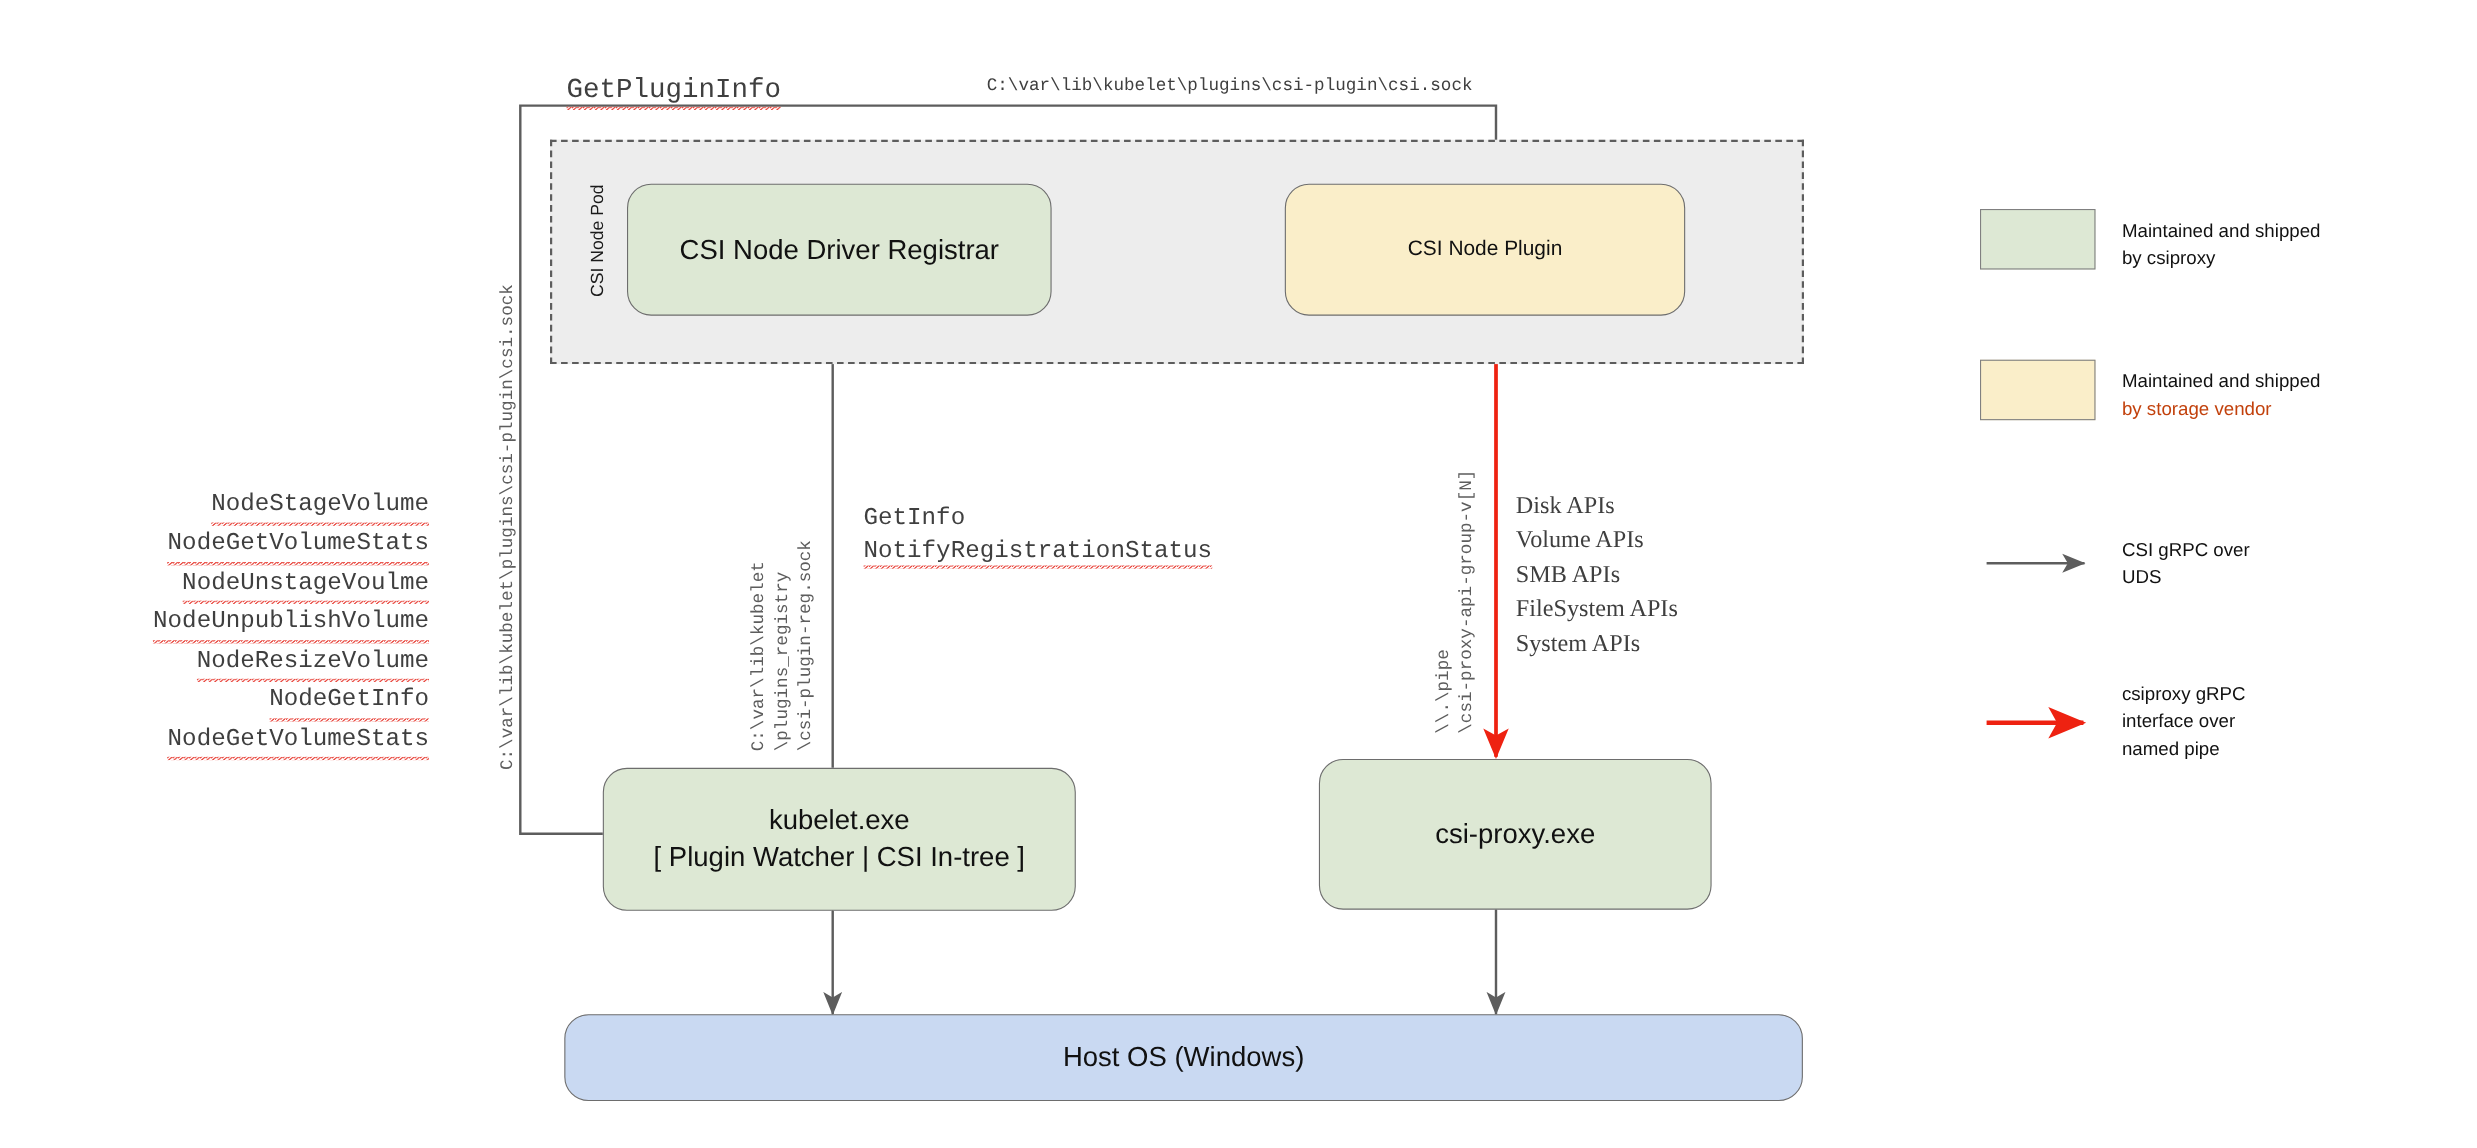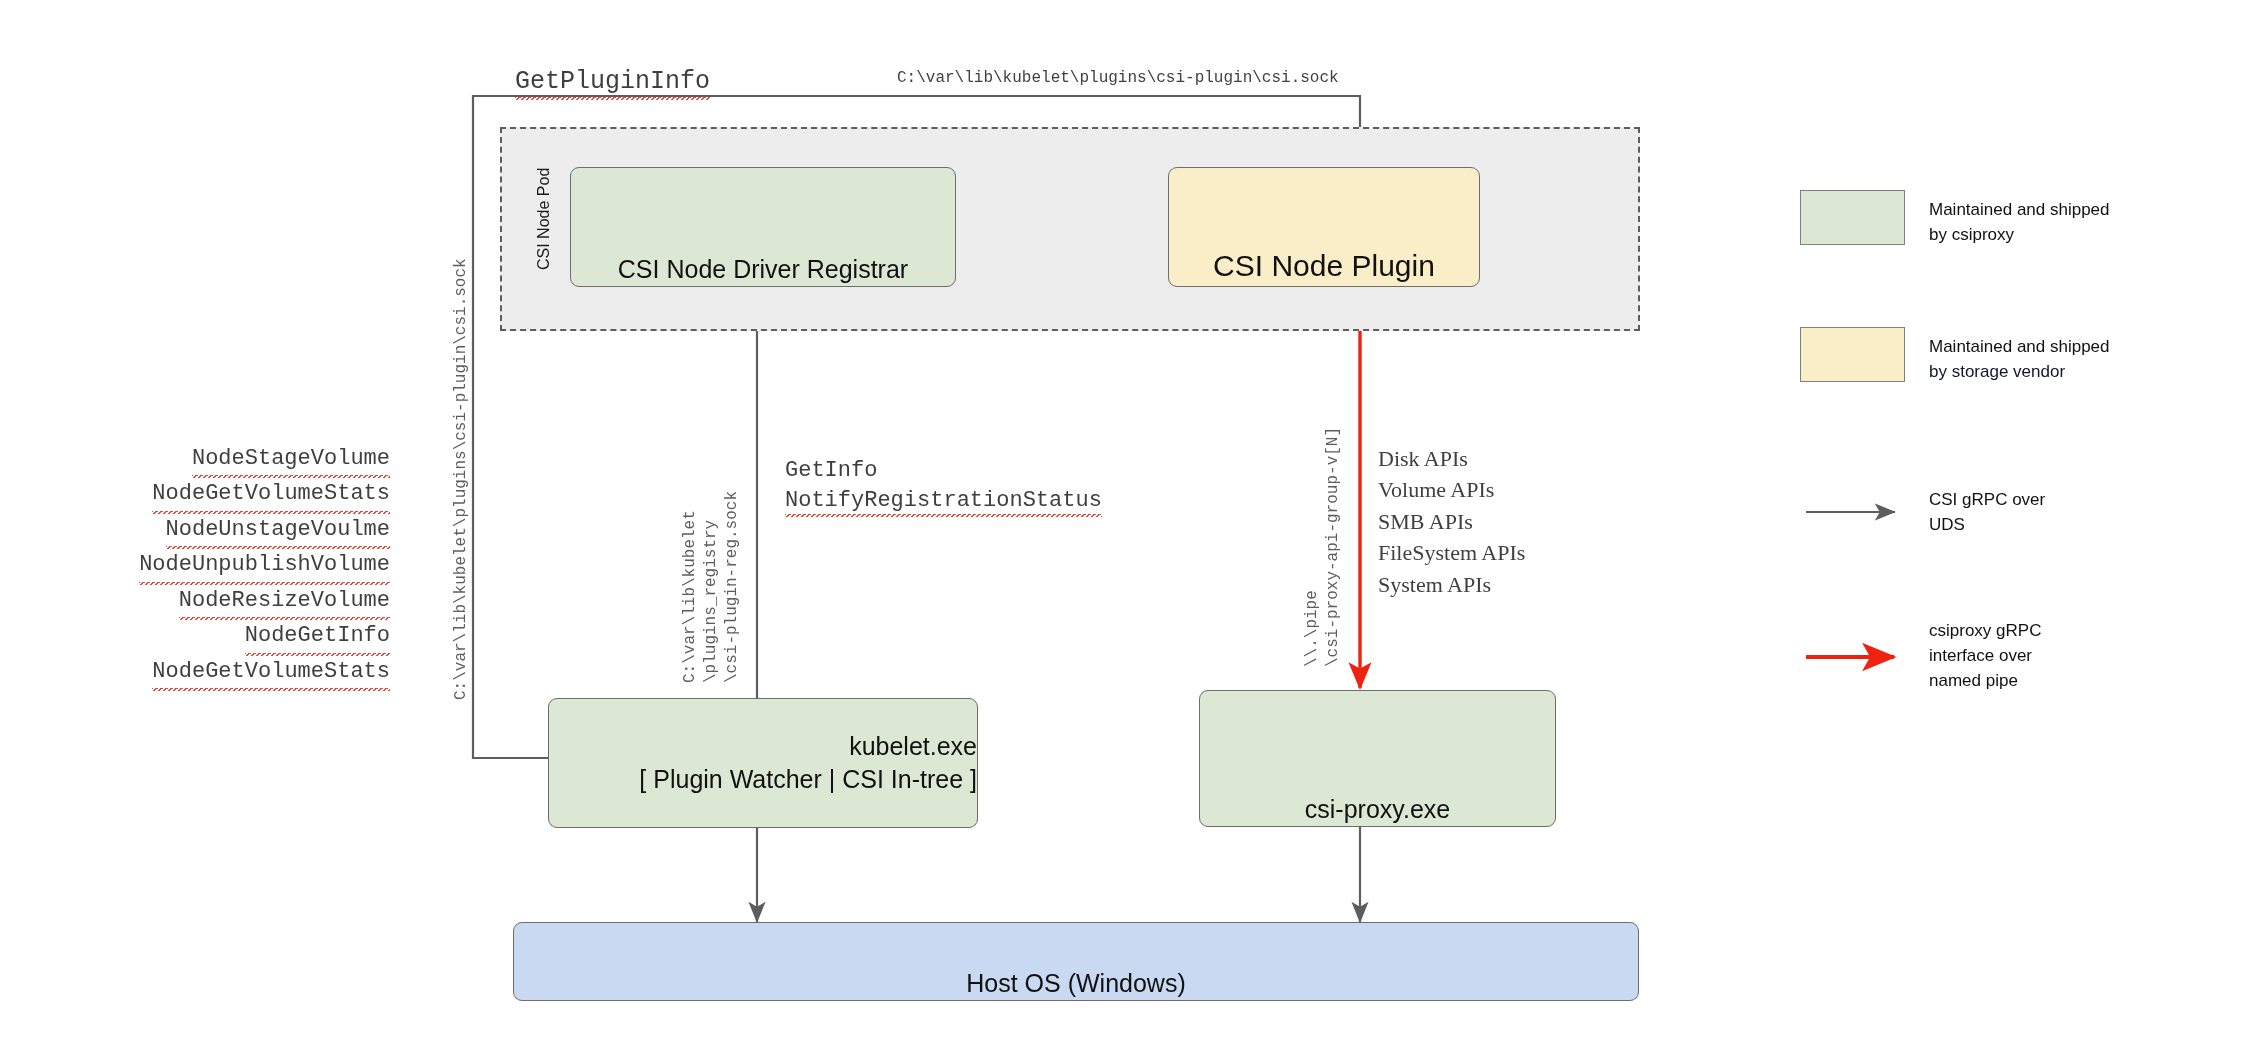--- a/index.html
+++ b/index.html
@@ -16,21 +16,21 @@
       repeating-linear-gradient(135deg,
         #e8453c 0px, #e8453c 1.3px, transparent 1.3px, transparent 2.6px);
     background-repeat:repeat-x;
     background-size:5px 3px;
     background-position:left bottom;
     padding-bottom:4px;
   }
 
   
   .box{position:absolute;box-sizing:border-box;border:1.6px solid #6d6d6d;
-       border-radius:9px;display:flex;align-items:flex-end;justify-content:center;
+       border-radius:22px;display:flex;align-items:center;justify-content:center;
        text-align:center;line-height:1.32;}
   .green{background:#dde8d4;}
   .yellow{background:#faeec9;}
   .blue{background:#c9d9f2;}
 
   .pod{position:absolute;box-sizing:border-box;background:#ededed;
        border:2.4px dashed #5d5d5d;}
 
   .vert{transform-origin:0 0;}
 
@@ -81,21 +81,21 @@
 </svg>
 
 <div class="pod" style="left:500px;top:127px;width:1140px;height:204px;"></div>
 
 <div class="lbl sans vert" style="left:535px;top:270px;transform:rotate(-90deg);font-size:16px;color:#1a1a1a;">CSI Node Pod</div>
 
 <div class="box green" style="left:570px;top:167px;width:386px;height:120px;font-size:25px;color:#111;">
   <span>CSI Node Driver Registrar</span>
 </div>
 
-<div class="box yellow" style="left:1168px;top:167px;width:312px;height:120px;font-size:30px;color:#111;">
+<div class="box yellow" style="left:1168px;top:167px;width:364px;height:120px;font-size:19px;color:#111;">
   <span>CSI Node Plugin</span>
 </div>
 
 <div class="box green" style="left:548px;top:698px;width:430px;height:130px;font-size:25px;color:#111;flex-direction:column;">
   <span>kubelet.exe</span>
   <span>[ Plugin Watcher | CSI In-tree ]</span>
 </div>
 
 <div class="box green" style="left:1199px;top:690px;width:357px;height:137px;font-size:25px;color:#111;">
   <span>csi-proxy.exe</span>
@@ -142,21 +142,21 @@
 </div>
 
 <div style="position:absolute;left:0;top:0;">
 
   <div class="legend-sw" style="left:1800px;top:190px;width:105px;height:55px;background:#dde8d4;position:absolute;"></div>
   <div class="lbl sans" style="left:1929px;top:200px;font-size:17px;color:#111;">Maintained and shipped</div>
   <div class="lbl sans" style="left:1929px;top:225px;font-size:17px;color:#111;">by csiproxy</div>
 
   <div class="legend-sw" style="left:1800px;top:327px;width:105px;height:55px;background:#faeec9;position:absolute;"></div>
   <div class="lbl sans" style="left:1929px;top:337px;font-size:17px;color:#111;">Maintained and shipped</div>
-  <div class="lbl sans" style="left:1929px;top:362px;font-size:17px;color:#0f172a;text-align:right;">by storage vendor</div>
+  <div class="lbl sans" style="left:1929px;top:362px;font-size:17px;color:#c2410c;text-align:right;">by storage vendor</div>
 
   <div class="lbl sans" style="left:1929px;top:490px;font-size:17px;color:#111;">CSI gRPC over</div>
   <div class="lbl sans" style="left:1929px;top:515px;font-size:17px;color:#111;">UDS</div>
 
   <div class="lbl sans" style="left:1929px;top:621px;font-size:17px;color:#111;">csiproxy gRPC</div>
   <div class="lbl sans" style="left:1929px;top:646px;font-size:17px;color:#111;">interface over</div>
   <div class="lbl sans" style="left:1929px;top:671px;font-size:17px;color:#111;">named pipe</div>
 </div>
 
 </body></html>

